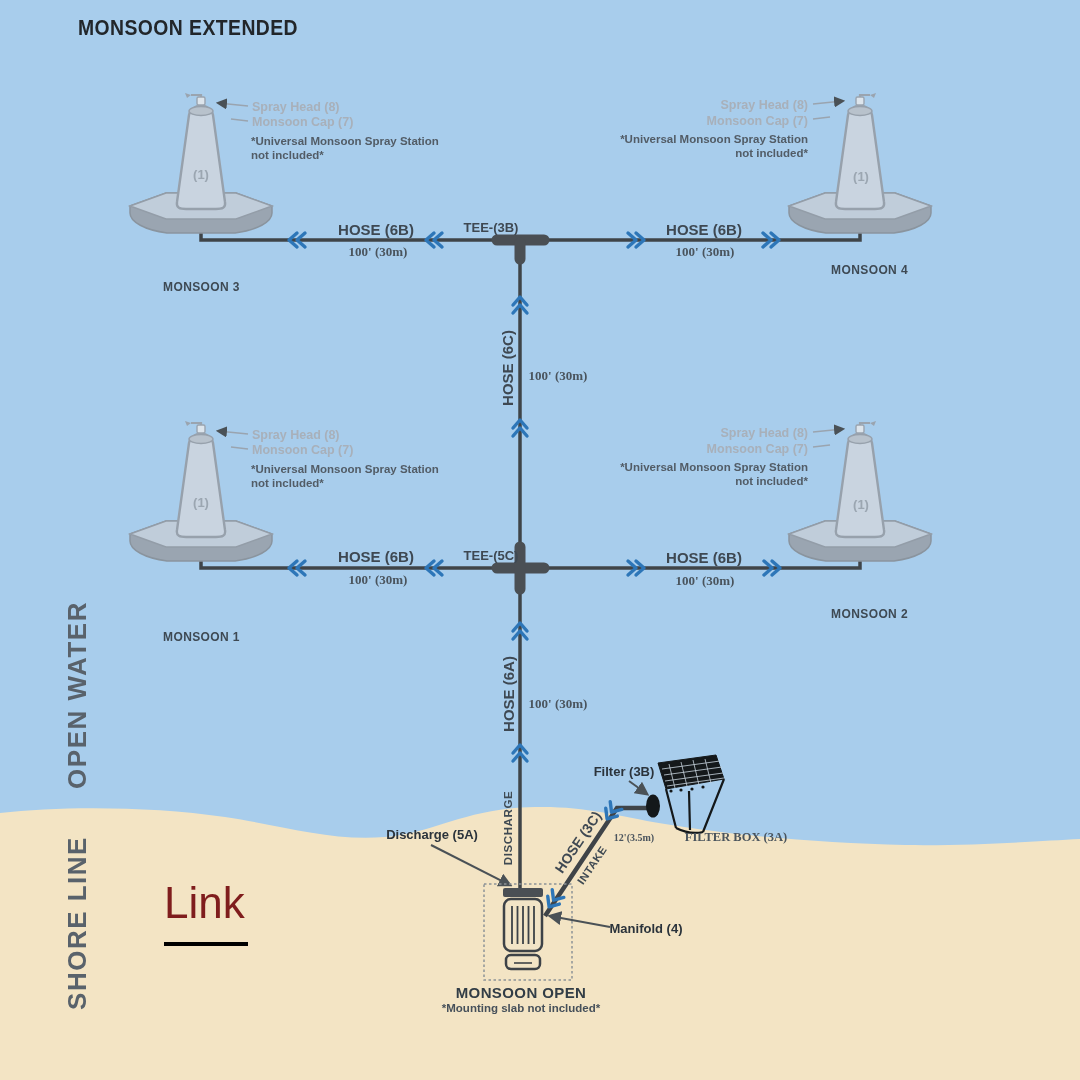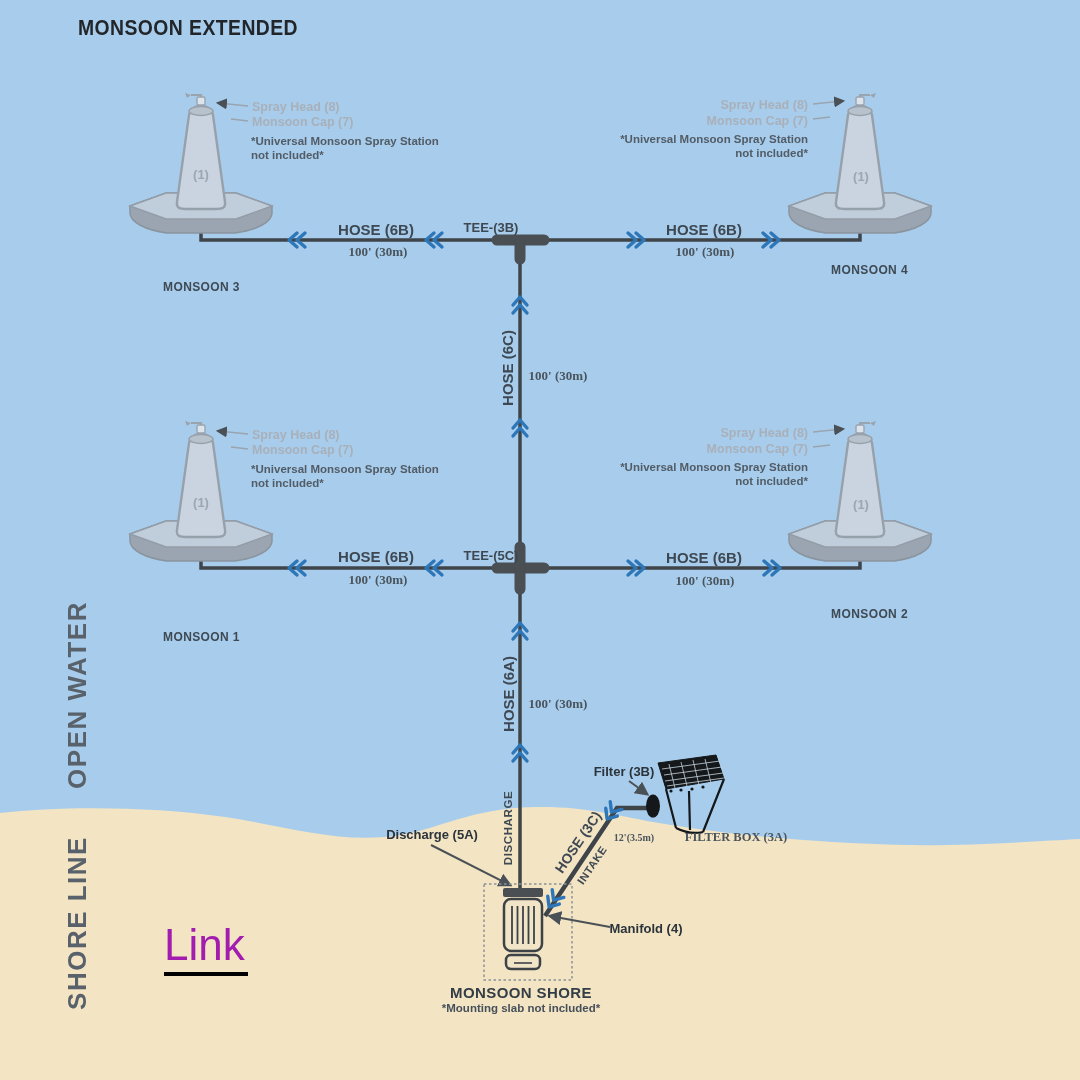--- a/index.html
+++ b/index.html
@@ -21,23 +21,23 @@
   .rot-hose{font-size:15px;font-weight:bold;color:#3e4852;}
   .rot-small{font-size:11.5px;font-weight:bold;color:#3f4a53;letter-spacing:.6px;}
   .left-align{transform:translate(0,-50%);}
   .right-align{transform:translate(-100%,-50%);}
   #title{
     left:78px;top:28px;font-size:22px;font-weight:bold;color:#22262a;
     transform:translate(0,-50%) scaleX(.88);transform-origin:left center;letter-spacing:.5px;
   }
   .zone-label{font-size:26px;font-weight:bold;color:#59626b;letter-spacing:1.5px;}
   #link-text{
-    left:164px;top:948px;transform:translate(0,-50%);
-    font-size:44px;font-weight:400;color:#a21caf;
-    border-bottom:4px solid #000;padding:0 3px 2px 0;cursor:pointer;
+    left:164px;top:912px;transform:translate(0,-50%);
+    font-size:44px;font-weight:400;color:#7f1d1d;
+    border-bottom:4px solid #000;padding:0 3px 14px 0;cursor:pointer;
   }
   svg{position:absolute;left:0;top:0;}
 </style>
 </head>
 <body>
 
 <div id="stage">
 
   <svg width="1080" height="1080" viewBox="0 0 1080 1080">
     <defs>
@@ -210,16 +210,16 @@
 
   <div class="txt rot rot-small" style="left:508px;top:828px;">DISCHARGE</div>
   <div class="txt dark-label" style="left:432px;top:834px;">Discharge (5A)</div>
   <div class="txt dark-label" style="left:646px;top:928px;">Manifold (4)</div>
   <div class="txt dark-label" style="left:624px;top:771px;">Filter (3B)</div>
   <div class="txt len-label" style="left:736px;top:837px;font-size:12.5px;">FILTER BOX (3A)</div>
   <div class="txt len-label" style="left:634px;top:837px;font-size:10px;">12'(3.5m)</div>
   <div class="txt hose-label" style="left:578px;top:842px;font-size:14px;transform:translate(-50%,-50%) rotate(-56deg);">HOSE (3C)</div>
   <div class="txt rot-small" style="left:592px;top:865px;font-size:11px;transform:translate(-50%,-50%) rotate(-56deg);">INTAKE</div>
 
-  <div class="txt dark-label" style="left:521px;top:992px;font-size:15px;color:#323d46;letter-spacing:.4px;">MONSOON SHORE</div>
+  <div class="txt dark-label" style="left:521px;top:992px;font-size:15px;color:#323d46;letter-spacing:.4px;">MONSOON OPEN</div>
   <div class="txt note-label" style="left:521px;top:1008px;color:#46505a;">*Mounting slab not included*</div>
 
 </div>
 
 </body></html>

